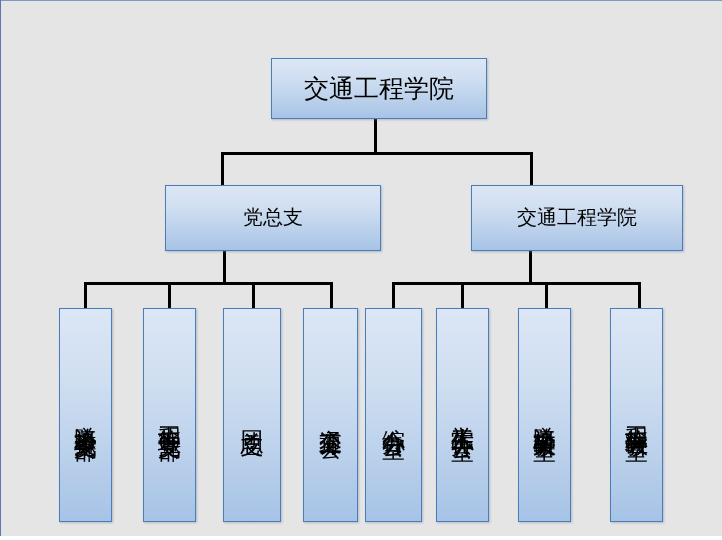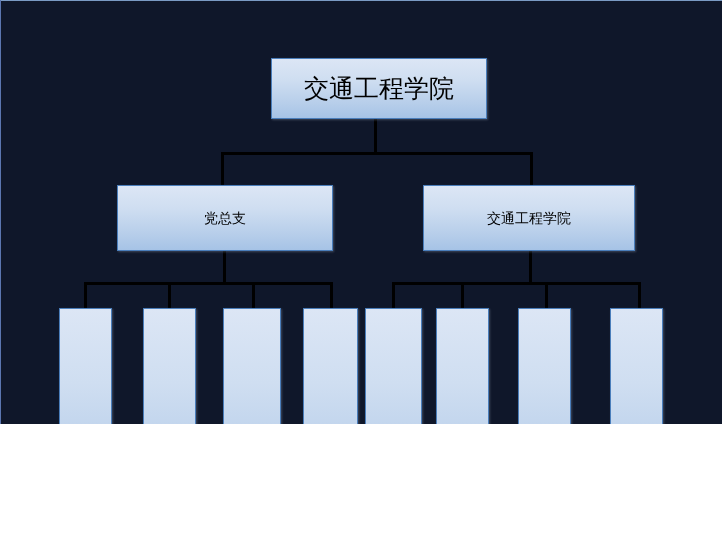--- a/index.html
+++ b/index.html
@@ -4,22 +4,22 @@
 <title>交通工程学院组织机构图</title>
 <style>
   html, body {
     margin: 0;
     padding: 0;
     background: #ffffff;
   }
   #canvas {
     position: relative;
     width: 722px;
-    height: 424px;
-    background: #0f172a;
+    height: 536px;
+    background: #e5e5e5;
     overflow: hidden;
     font-family: "DejaVu Sans", "Liberation Sans", sans-serif;
   }
   
   #frame-top {
     position: absolute;
     left: 0; top: 0;
     width: 722px; height: 1px;
     background: #7a9bc4;
   }
@@ -52,21 +52,21 @@
     text-orientation: upright;
     letter-spacing: 2px;
   }
   .label {
     display: block;
     white-space: nowrap;
   }
 
   
   .lvl1 { font-size: 25px; }
-  .lvl2 { font-size: 14px; }
+  .lvl2 { font-size: 20px; margin-left: 48px; }
   .lvl3 { font-size: 23px; }
 
   
   .conn {
     position: absolute;
     background: #000000;
   }
   .conn-v { width: 3px; }
   .conn-h { height: 3px; }
 </style>

